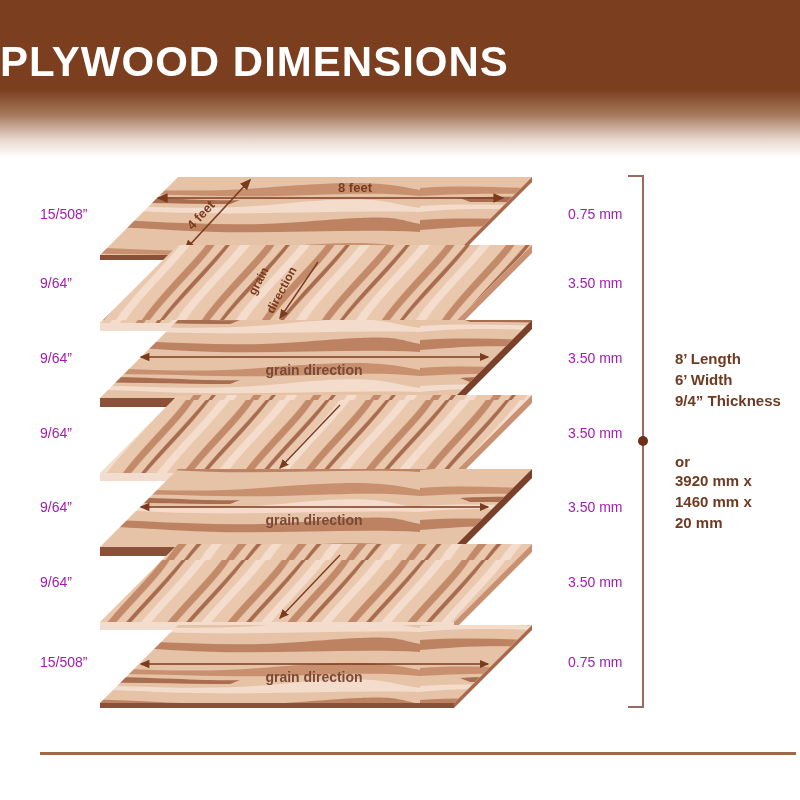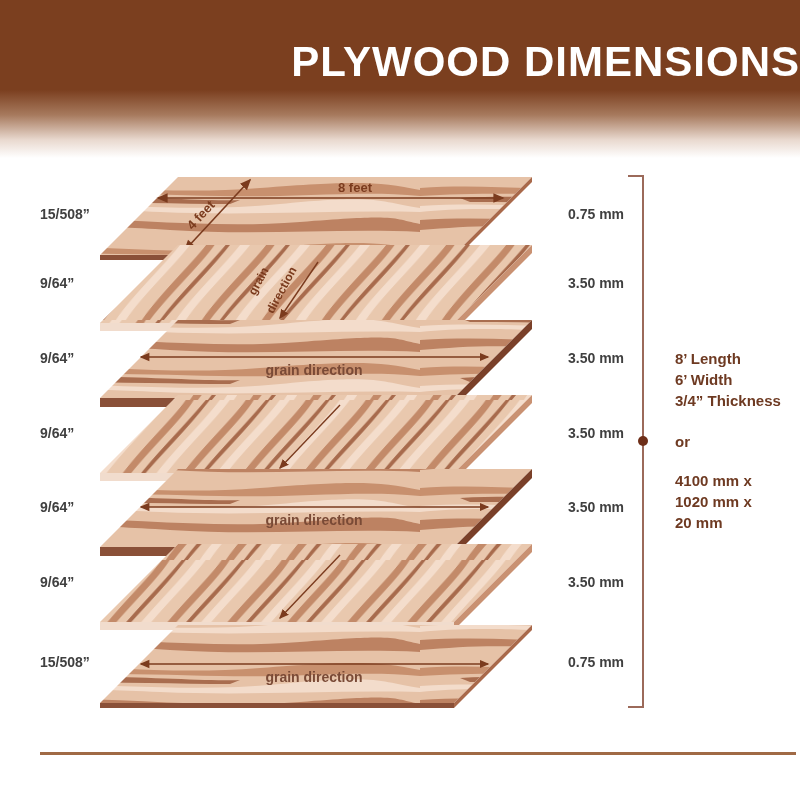--- a/index.html
+++ b/index.html
@@ -6,27 +6,27 @@
     body {
       width: 800px; height: 800px; position: relative; overflow: hidden;
       background: #ffffff;
       font-family: "Liberation Sans", sans-serif;
     }
     .header {
       position: absolute; left: 0; top: 0; width: 800px; height: 160px;
       background: linear-gradient(to bottom, #7b3f1f 0px, #7b3f1f 90px, #a77a5e 115px, #e9d9cf 140px, #ffffff 158px);
     }
     .title {
-      position: absolute; left: 0; top: 38px; width: 800px; text-align: right;
+      position: absolute; left: 0; top: 38px; width: 800px; text-align: left;
       color: #ffffff; font-weight: bold; font-size: 42px; letter-spacing: 1px;
       font-family: "Liberation Sans", sans-serif;
     }
     .diagram { position: absolute; left: 0; top: 0; width: 800px; height: 800px; }
     .label {
-      position: absolute; color: #404040; font-weight: bold; font-size: 14px;
+      position: absolute; color: #a21caf; font-weight: normal; font-size: 14px;
       white-space: nowrap;
     }
     .left-label { left: 40px; }
     .right-label { left: 568px; }
     .summary {
       position: absolute; left: 675px; color: #6e3a22; font-weight: bold;
       font-size: 15px; line-height: 21px; white-space: nowrap;
     }
     .bracket-v { position: absolute; left: 642px; top: 175px; width: 2px; height: 533px; background: #9c6a5a; }
     .bracket-top { position: absolute; left: 628px; top: 175px; width: 16px; height: 2px; background: #9c6a5a; }
@@ -140,22 +140,22 @@
 <div class="label right-label" style="top:654px;">0.75 mm</div>
 
 <div class="bracket-top"></div>
 <div class="bracket-v"></div>
 <div class="bracket-bot"></div>
 <div class="bracket-dot"></div>
 
 <div class="summary" style="top:348px;">
   <div>8’ Length</div>
   <div>6’ Width</div>
-  <div>3/4” Thickness</div>
+  <div>9/4” Thickness</div>
 </div>
-<div class="summary" style="top:431px;">or</div>
+<div class="summary" style="top:451px;">or</div>
 <div class="summary" style="top:470px;">
-  <div>4100 mm x</div>
-  <div>1020 mm x</div>
+  <div>3920 mm x</div>
+  <div>1460 mm x</div>
   <div>20 mm</div>
 </div>
 
 <div class="footer-rule"></div>
 
 </body></html>

